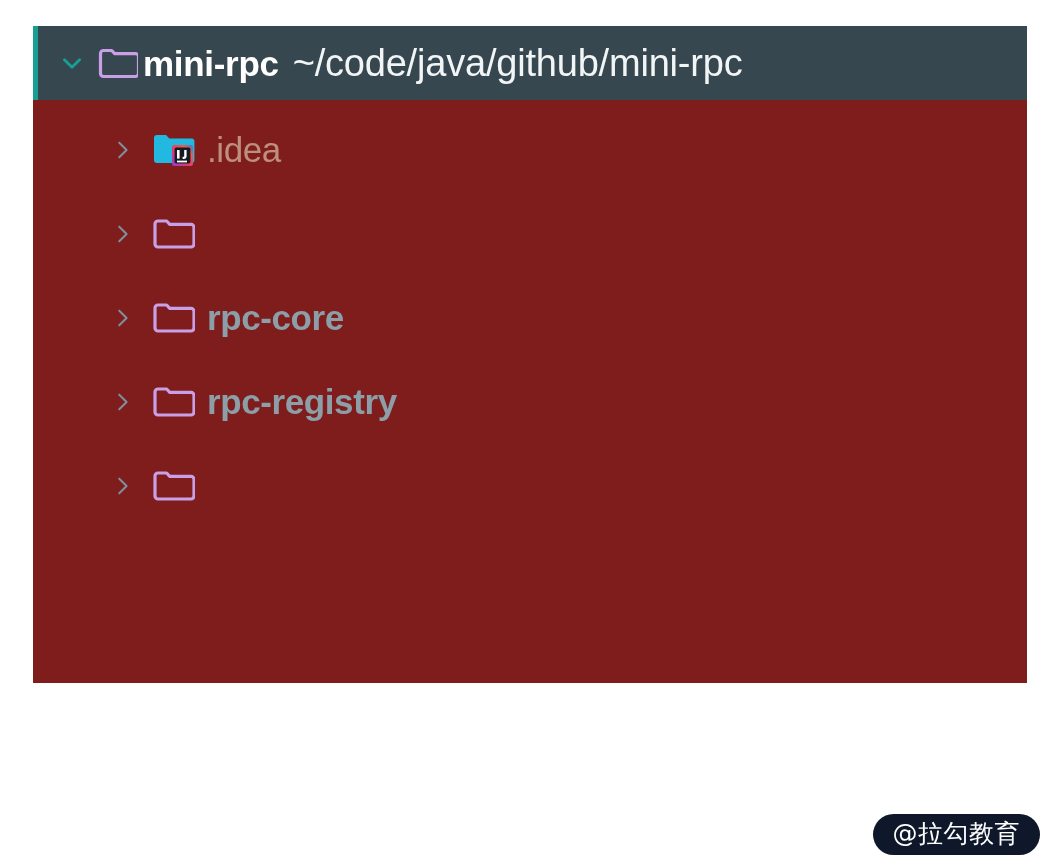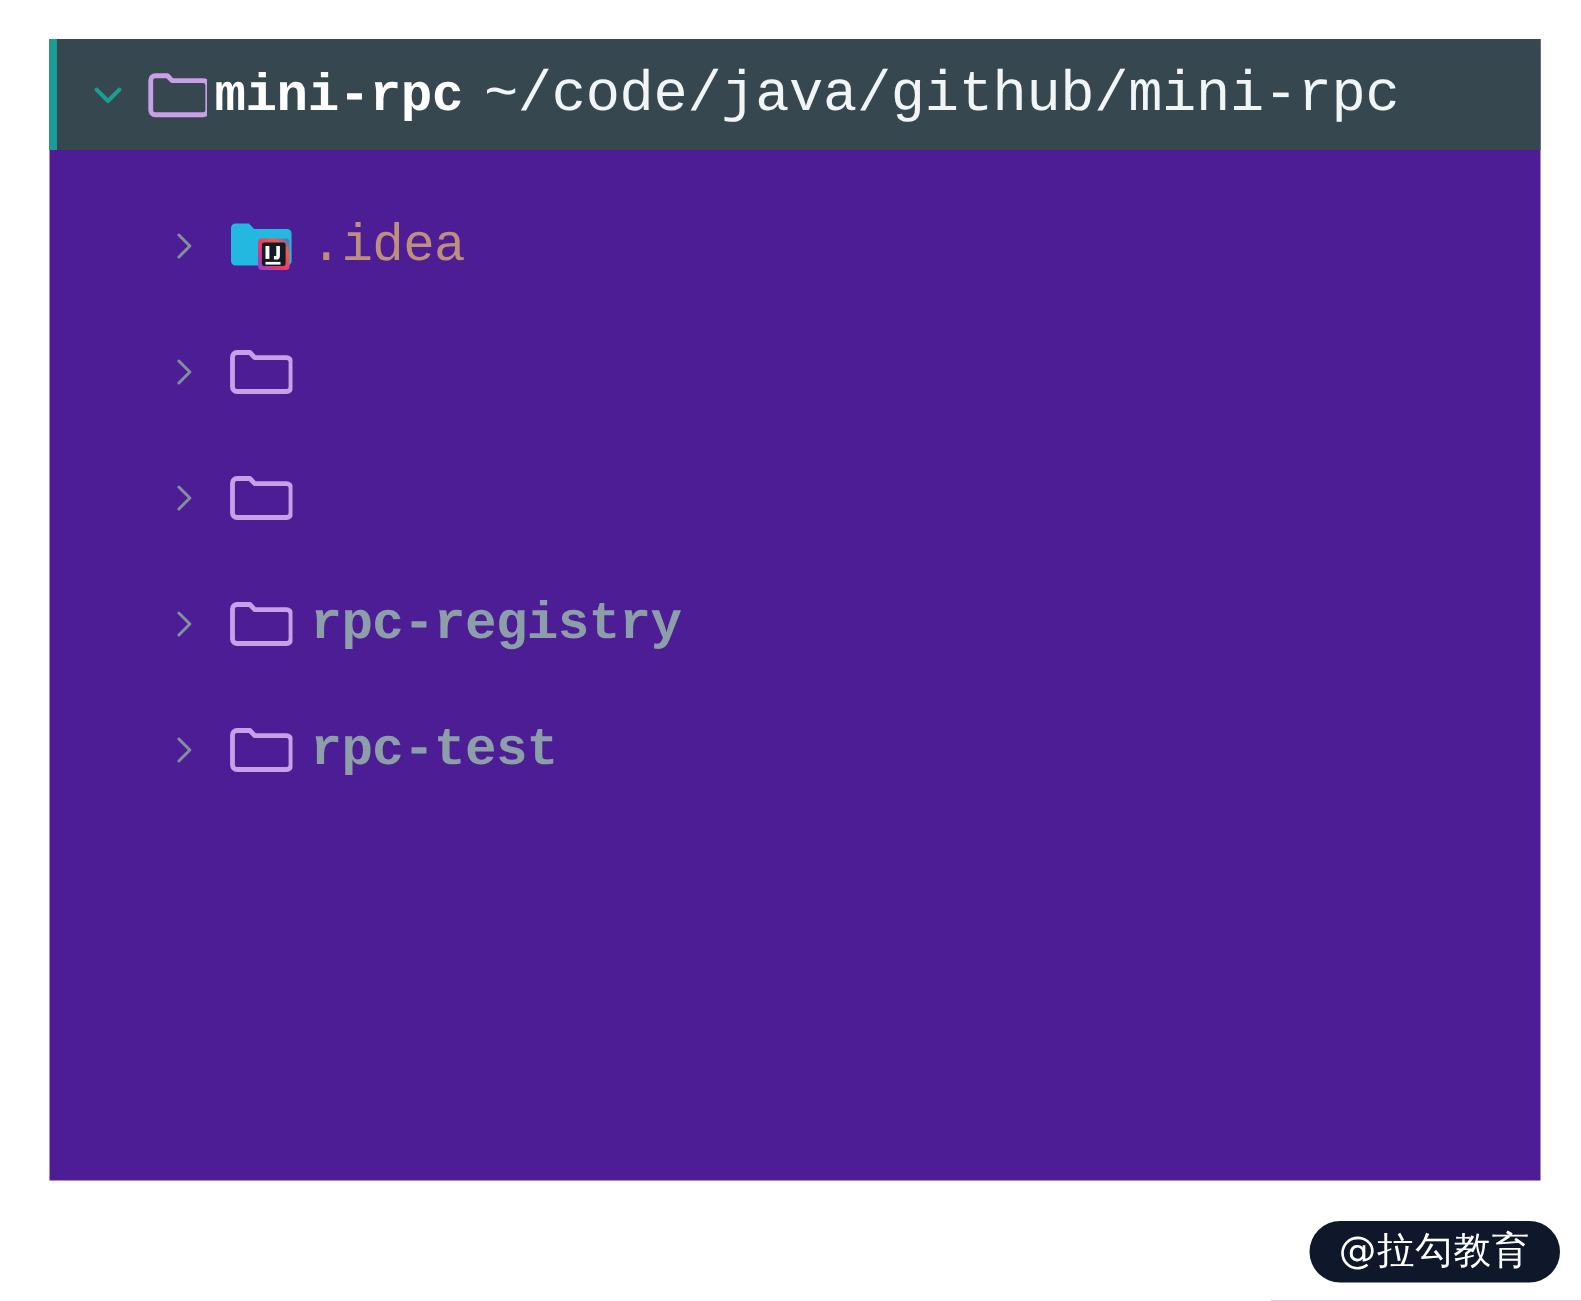--- a/index.html
+++ b/index.html
@@ -14,23 +14,22 @@
     font-family: "Liberation Sans", sans-serif;
     overflow: hidden;
   }
 
   
   #project-panel {
     position: absolute;
     left: 33px;
     top: 26px;
     width: 994px;
-    height: 761px;
-    background: #4c1d95;
-    font-family: Liberation Mono, monospace;
+    height: 657px;
+    background: #7f1d1d;
   }
 
   
   #project-root-row {
     position: relative;
     height: 74px;
     background: #37474f;
     display: flex;
     align-items: center;
     box-sizing: border-box;
@@ -78,21 +77,21 @@
   #root-path {
     color: #f2f5f6;
     font-size: 38px;
     font-weight: 500;
     margin-left: 14px;
     letter-spacing: -0.2px;
   }
 
   
   #tree-list {
-    padding-top: 22px;
+    padding-top: 8px;
   }
   .tree-row {
     height: 84px;
     display: flex;
     align-items: center;
     box-sizing: border-box;
     padding-left: 78px;
   }
   .row-chevron {
     width: 40px;
@@ -212,20 +211,21 @@
       <div class="row-chevron">
         <svg class="chev-right" viewBox="0 0 24 24" fill="none" aria-hidden="true">
           <path d="M9 4 L17 12 L9 20" stroke="#7e919c" stroke-width="2.2" stroke-linecap="round" stroke-linejoin="round"></path>
         </svg>
       </div>
       <div class="row-icon">
         <svg width="44" height="38" viewBox="0 0 44 38" fill="none" aria-hidden="true">
           <path d="M4 9 a3 3 0 0 1 3 -3 h8.6 l3.2 3.4 h21.2 a3 3 0 0 1 3 3 v16.6 a3 3 0 0 1 -3 3 h-33 a3 3 0 0 1 -3 -3 Z" stroke="#c9a0e8" stroke-width="3.2" fill="none" stroke-linejoin="round"></path>
         </svg>
       </div>
+      <span class="row-label">rpc-core</span>
     </div>
 
 
 
 
     <div class="tree-row">
       <div class="row-chevron">
         <svg class="chev-right" viewBox="0 0 24 24" fill="none" aria-hidden="true">
           <path d="M9 4 L17 12 L9 20" stroke="#7e919c" stroke-width="2.2" stroke-linecap="round" stroke-linejoin="round"></path>
         </svg>
@@ -242,19 +242,18 @@
       <div class="row-chevron">
         <svg class="chev-right" viewBox="0 0 24 24" fill="none" aria-hidden="true">
           <path d="M9 4 L17 12 L9 20" stroke="#7e919c" stroke-width="2.2" stroke-linecap="round" stroke-linejoin="round"></path>
         </svg>
       </div>
       <div class="row-icon">
         <svg width="44" height="38" viewBox="0 0 44 38" fill="none" aria-hidden="true">
           <path d="M4 9 a3 3 0 0 1 3 -3 h8.6 l3.2 3.4 h21.2 a3 3 0 0 1 3 3 v16.6 a3 3 0 0 1 -3 3 h-33 a3 3 0 0 1 -3 -3 Z" stroke="#c9a0e8" stroke-width="3.2" fill="none" stroke-linejoin="round"></path>
         </svg>
       </div>
-      <span class="row-label">rpc-test</span>
     </div>
 
   </div>
 </div>
 
 <div id="watermark">@拉勾教育</div>
 
 </body></html>

